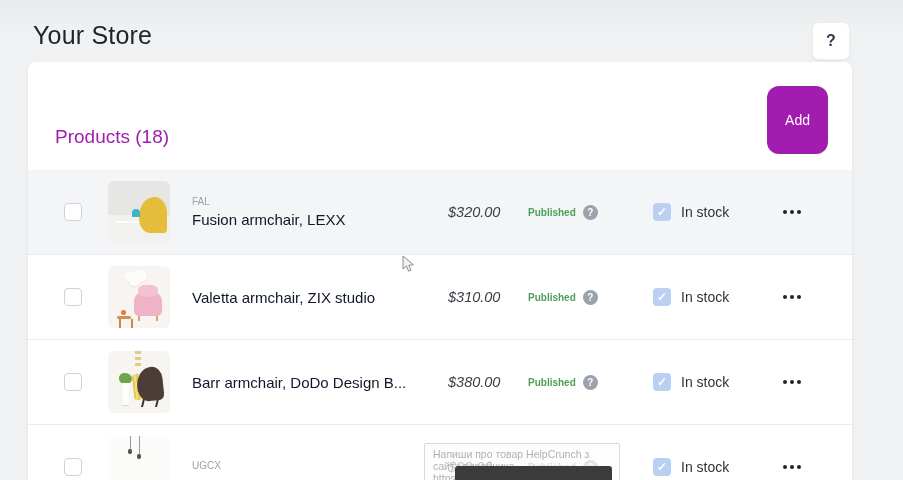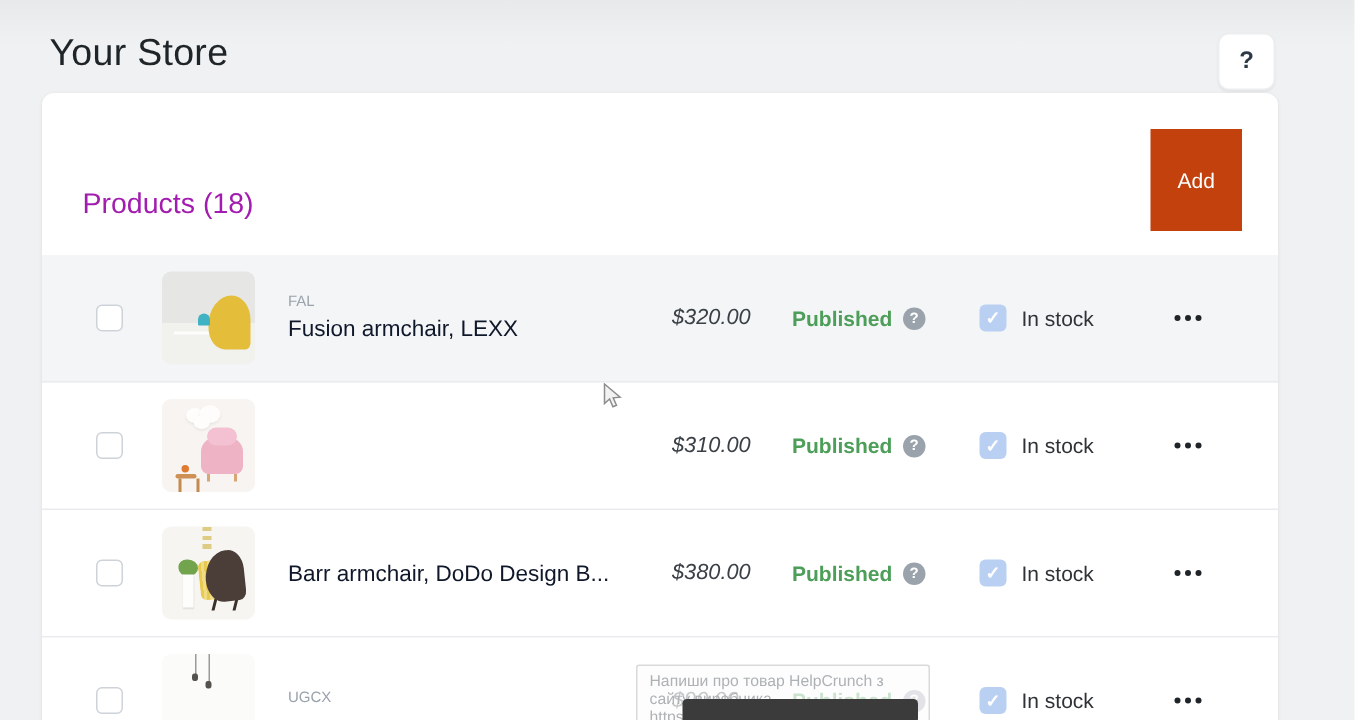--- a/index.html
+++ b/index.html
@@ -28,21 +28,21 @@
     position:absolute; left:28px; top:62px; width:824px; height:430px;
     background:#fff; border-radius:8px 8px 0 0;
     box-shadow:0 1px 3px rgba(0,0,0,0.08);
   }
   .card-header {
     display:flex; align-items:center; justify-content:space-between;
     padding:24px 24px 16px 27px;
   }
   .card-title { font-size:19px; color:#a21caf; font-weight:400;margin-top:33px; }
   .add-btn {
-    background:#c2410c; color:#fff; border:none; border-radius:0;
+    background:#a21caf; color:#fff; border:none; border-radius:12px;
     font-size:14px; font-family:inherit; padding:26px 18px; cursor:pointer;
   }
   
   .trow {
     display:grid;
     grid-template-columns:44px 84px 256px 80px 125px 130px 1fr;
     align-items:center;
     padding-left:36px;
     border-bottom:1px solid #e9ebee;
   }
@@ -57,21 +57,21 @@
     border:1.5px solid #ced3d9; border-radius:4px; cursor:pointer;
   }
   .photo {
     width:62px; height:62px; border-radius:6px; overflow:hidden;
     position:relative; cursor:pointer;
   }
   .sku { font-size:10px; color:#9aa2ab; margin-bottom:4px; }
   .pname { font-size:15px; color:#0f172a; }
   .price { font-size:14.5px; color:#3a4046;font-style:italic; }
   .status { display:flex; align-items:center; gap:7px; }
-  .status-label { font-size:14px; font-weight:700; color:#4c9e59; }
+  .status-label { font-size:10px; font-weight:700; color:#4c9e59; }
   .qbadge {
     width:15px; height:15px; border-radius:50%; background:#9aa2ac;
     color:#fff; font-size:10px; font-weight:700;
     display:flex; align-items:center; justify-content:center; cursor:pointer;
   }
   .avail { display:flex; align-items:center; gap:10px; }
   .cb-checked {
     width:18px; height:18px; border-radius:4px; background:#b9d0f3;
     color:#fff; font-size:12px; font-weight:700;
     display:flex; align-items:center; justify-content:center; cursor:pointer;
@@ -198,20 +198,21 @@
     <div class="photo photo-vazs">
       <div class="cloud c1"></div>
         <div class="cloud c2"></div>
         <div class="cloud c3"></div>
       <div class="leg"></div>
         <div class="chair"></div>
       <div class="stool"></div>
         <div class="fruit"></div>
     </div>
     <div>
+      <div class="pname">Valetta armchair, ZIX studio</div>
     </div>
     <div class="price">$310.00</div>
     <div class="status">
       <span class="status-label">Published</span>
       <span class="qbadge">?</span>
     </div>
     <div class="avail">
       <span class="cb-checked">✓</span>
       <span class="avail-label">In stock</span>
     </div>

